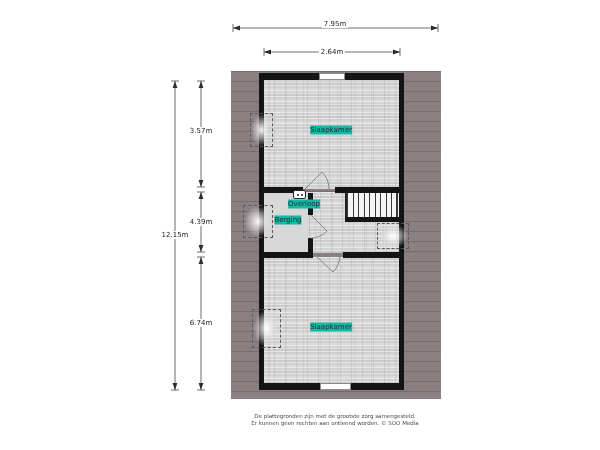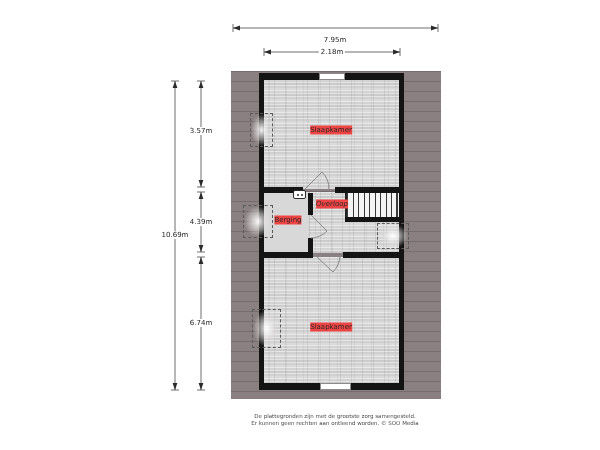--- a/index.html
+++ b/index.html
@@ -28,21 +28,21 @@
   .stairs{
     background-color:#f4f4f4;
     background-image:repeating-linear-gradient(90deg,#3a3a3a 0 1px,rgba(0,0,0,0) 1px 5.5px);
     border-left:2px solid #222;box-sizing:border-box;
   }
   .roofwin{
     border:1px dashed #5a5a5a;box-sizing:border-box;
     background:radial-gradient(closest-side, rgba(255,255,255,.95), rgba(228,225,225,.55) 55%, rgba(180,175,175,0));
   }
   .room-label{
-    background:#ef4444;color:#2b2b2b;font-size:7px;line-height:9px;padding:0 0;
+    background:#14b8a6;color:#2b2b2b;font-size:7px;line-height:9px;padding:0 0;
     transform:translate(-50%,-50%);white-space:nowrap;
   }
   .dim-label{
     background:#fff;color:#1c1c1c;font-size:7px;line-height:8px;padding:0 2px;
     transform:translate(-50%,-50%);white-space:nowrap;
   }
   .disclaimer{
     color:#4a4a4a;font-size:5.5px;line-height:7px;text-align:center;width:270px;
     transform:translate(-50%,0);white-space:nowrap;
   }
@@ -138,26 +138,26 @@
     </g>
     <g stroke="#8a8a8a" stroke-width="1" fill="none">
       <path d="M305,189 L322,172 A24,24 0 0 1 329,189"></path>
       <path d="M311,215 L327,231 A23,23 0 0 1 311,238"></path>
       <path d="M315,255 L333,272 A25,25 0 0 0 340,255"></path>
     </g>
   </svg>
 
   <div class="abs room-label" style="left:331px;top:130px;">Slaapkamer</div>
   <div class="abs room-label" style="left:288px;top:220px;">Berging</div>
-  <div class="abs room-label" style="left:332px;top:204px;font-style:italic;">Overloop</div>
+  <div class="abs room-label" style="left:304px;top:204px;">Overloop</div>
   <div class="abs room-label" style="left:331px;top:327px;">Slaapkamer</div>
 
-  <div class="abs dim-label" style="left:335px;top:40px;">7.95m</div>
-  <div class="abs dim-label" style="left:332px;top:52px;">2.18m</div>
-  <div class="abs dim-label" style="left:175px;top:235px;">10.69m</div>
+  <div class="abs dim-label" style="left:335px;top:24px;">7.95m</div>
+  <div class="abs dim-label" style="left:332px;top:52px;">2.64m</div>
+  <div class="abs dim-label" style="left:175px;top:235px;">12.15m</div>
   <div class="abs dim-label" style="left:201px;top:131px;">3.57m</div>
   <div class="abs dim-label" style="left:201px;top:222px;">4.39m</div>
   <div class="abs dim-label" style="left:201px;top:323px;">6.74m</div>
 
   <div class="abs disclaimer" style="left:335px;top:413px;">
     <div>De plattegronden zijn met de grootste zorg samengesteld.</div>
     <div>Er kunnen geen rechten aan ontleend worden. © SOO Media</div>
   </div>
 
 </div>

